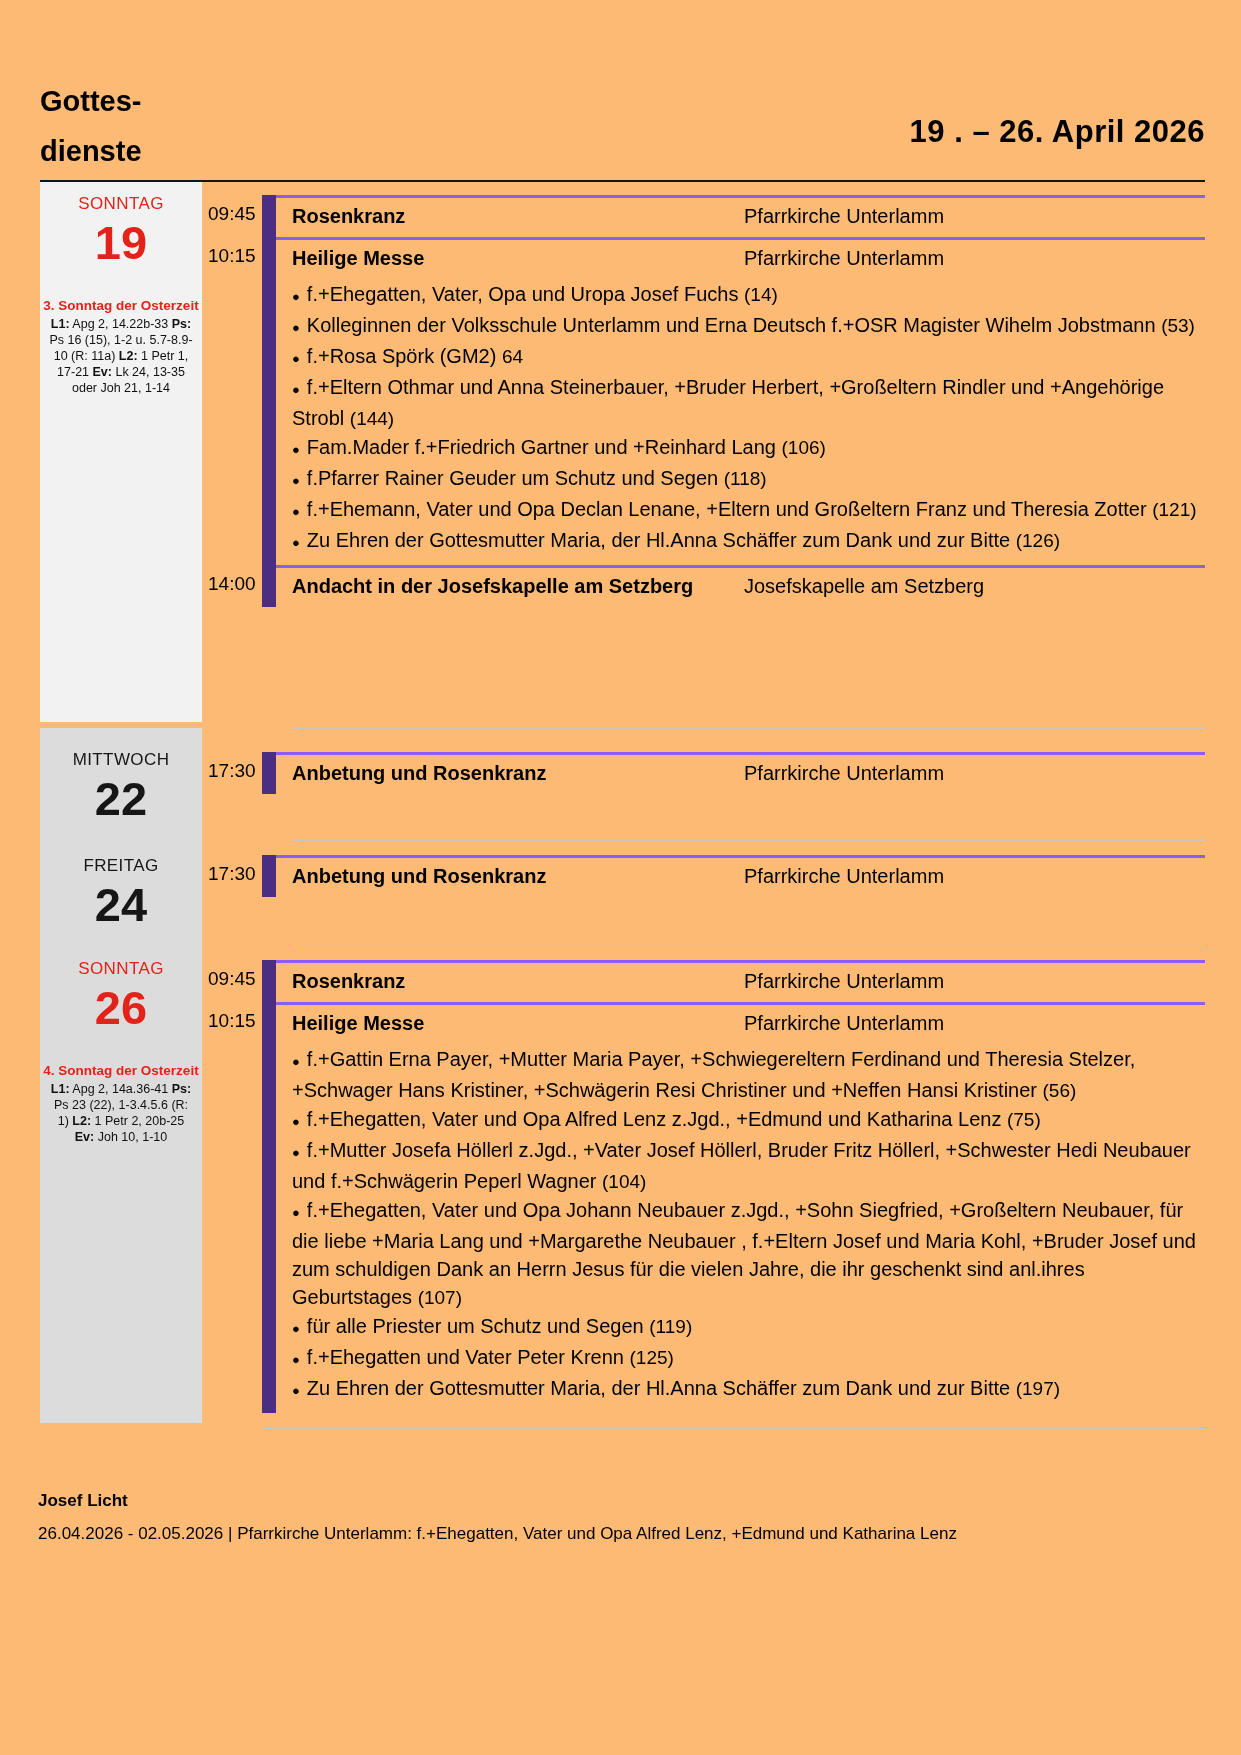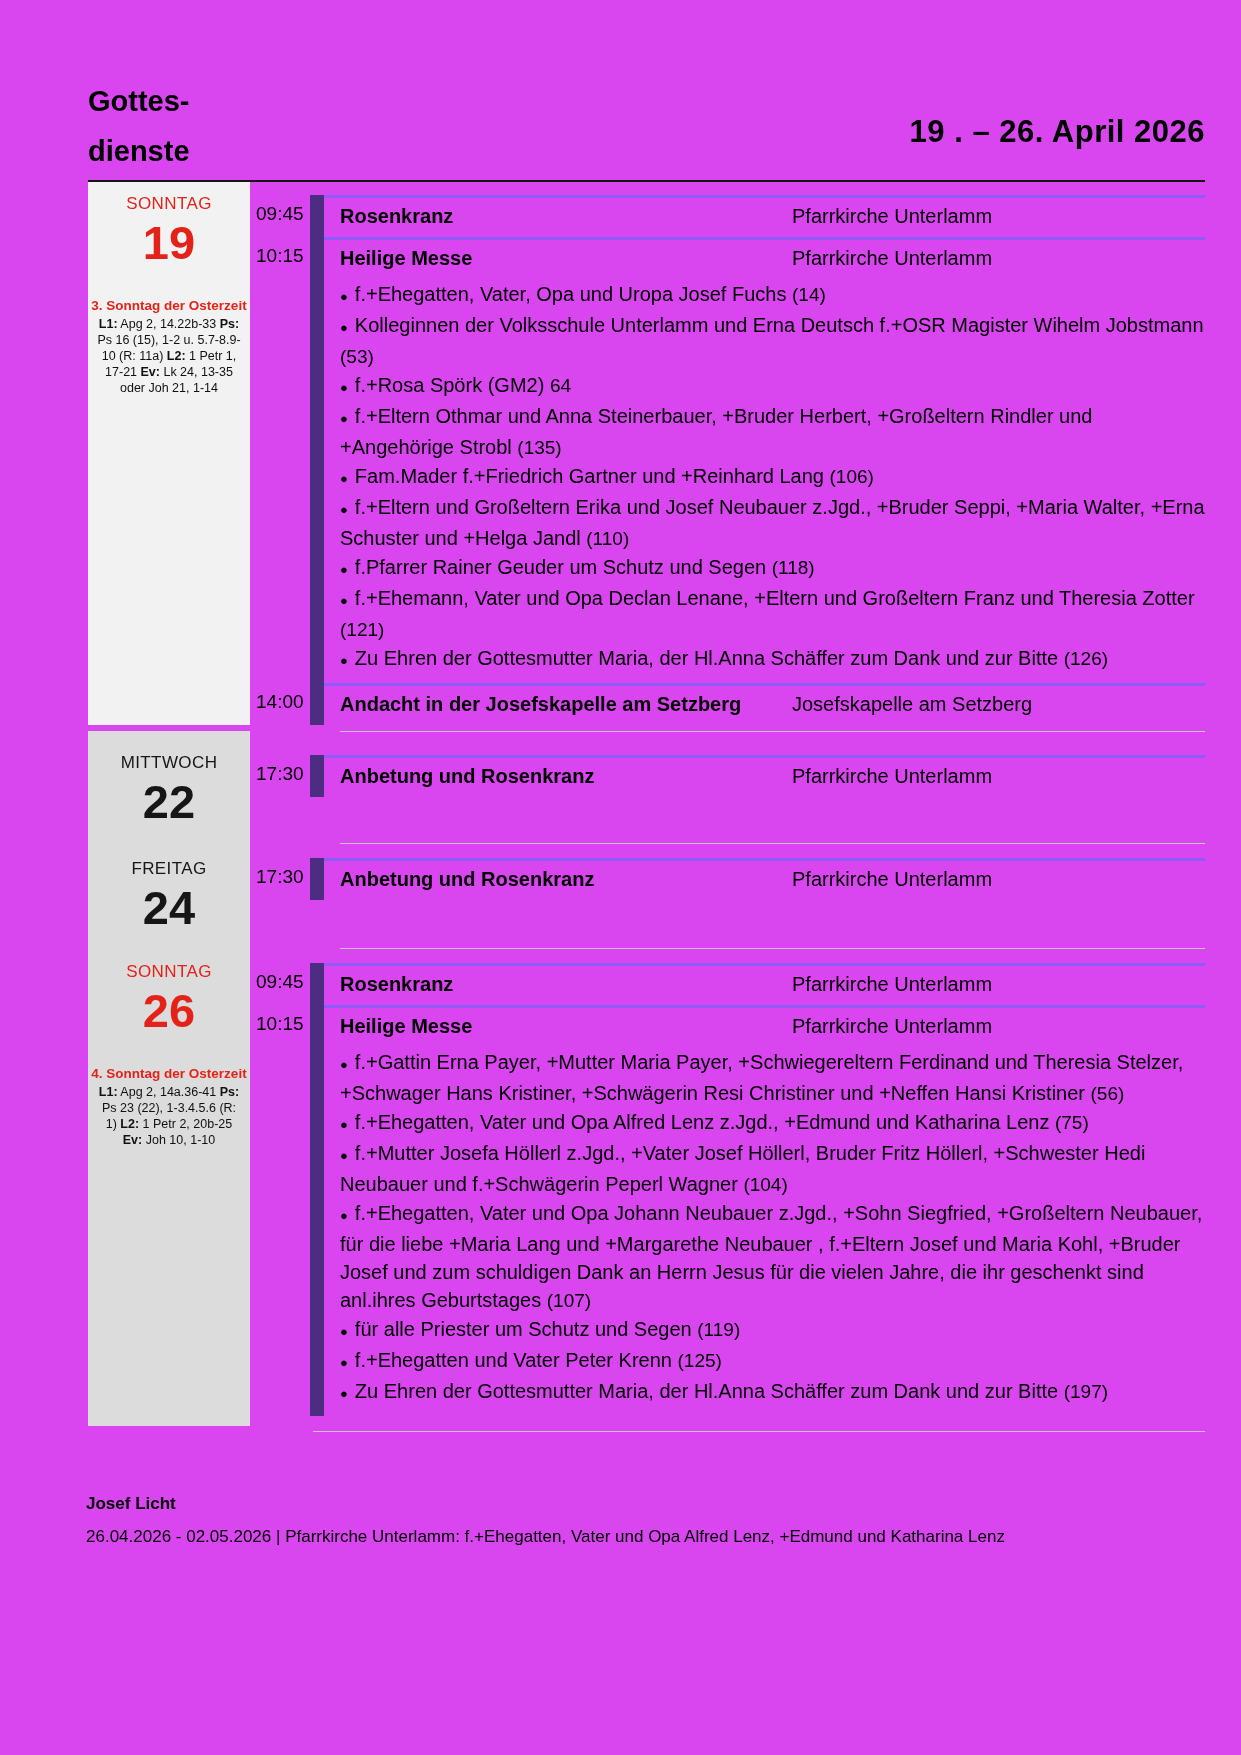--- a/index.html
+++ b/index.html
@@ -1,20 +1,20 @@
 <!DOCTYPE html>
 <html><head>
 <meta charset="utf-8">
 <style>
   * { box-sizing: border-box; margin: 0; padding: 0; }
   html, body { background: #ffffff; }
   .page {
-    width: 1241px; height: 1755px; background: #d946ef; overflow: hidden;
+    width: 1241px; height: 1755px; background: #fdba74; overflow: hidden;
     font-family: "Liberation Sans", "DejaVu Sans", sans-serif; color: #1a1a1a;
-    position: relative; margin: 0 auto; padding-left: 48px;
+    position: relative; margin: 0 auto;
   }
   
   .header { display: flex; justify-content: space-between; align-items: flex-end; padding: 76px 36px 0 40px; }
   .doc-title { font-size: 29px; font-weight: bold; line-height: 50px; color: #000; }
   .date-range { font-size: 31px; font-weight: bold; color: #000; margin-bottom: 26px; letter-spacing: 0.5px; }
   .top-rule { border-top: 2.5px solid #151515; margin: 4px 36px 0 40px; }
 
   
   .schedule { margin: 0 36px 0 40px; }
   .section { display: flex; align-items: stretch; }
@@ -105,23 +105,22 @@
             <div class="bar"></div>
             <div class="row-content">
               <div class="rowhead">
                 <div class="event-title">Heilige Messe</div>
                 <div class="event-location">Pfarrkirche Unterlamm</div>
               </div>
               <div class="intentions">
                 <div class="intent"><span class="bullet">●</span>f.+Ehegatten, Vater, Opa und Uropa Josef Fuchs <span class="ref">(14)</span></div>
                 <div class="intent"><span class="bullet">●</span>Kolleginnen der Volksschule Unterlamm und Erna Deutsch f.+OSR Magister Wihelm Jobstmann <span class="ref">(53)</span></div>
                 <div class="intent"><span class="bullet">●</span>f.+Rosa Spörk (GM2) <span class="ref">64</span></div>
-                <div class="intent"><span class="bullet">●</span>f.+Eltern Othmar und Anna Steinerbauer, +Bruder Herbert, +Großeltern Rindler und +Angehörige Strobl <span class="ref">(135)</span></div>
+                <div class="intent"><span class="bullet">●</span>f.+Eltern Othmar und Anna Steinerbauer, +Bruder Herbert, +Großeltern Rindler und +Angehörige Strobl <span class="ref">(144)</span></div>
                 <div class="intent"><span class="bullet">●</span>Fam.Mader f.+Friedrich Gartner und +Reinhard Lang <span class="ref">(106)</span></div>
-                <div class="intent"><span class="bullet">●</span>f.+Eltern und Großeltern Erika und Josef Neubauer z.Jgd., +Bruder Seppi, +Maria Walter, +Erna Schuster und +Helga Jandl <span class="ref">(110)</span></div>
                 <div class="intent"><span class="bullet">●</span>f.Pfarrer Rainer Geuder um Schutz und Segen <span class="ref">(118)</span></div>
                 <div class="intent"><span class="bullet">●</span>f.+Ehemann, Vater und Opa Declan Lenane, +Eltern und Großeltern Franz und Theresia Zotter <span class="ref">(121)</span></div>
                 <div class="intent"><span class="bullet">●</span>Zu Ehren der Gottesmutter Maria, der Hl.Anna Schäffer zum Dank und zur Bitte <span class="ref">(126)</span></div>
               </div>
             </div>
           </div>
           <div class="row">
             <div class="time">14:00</div>
             <div class="bar"></div>
             <div class="row-content">

